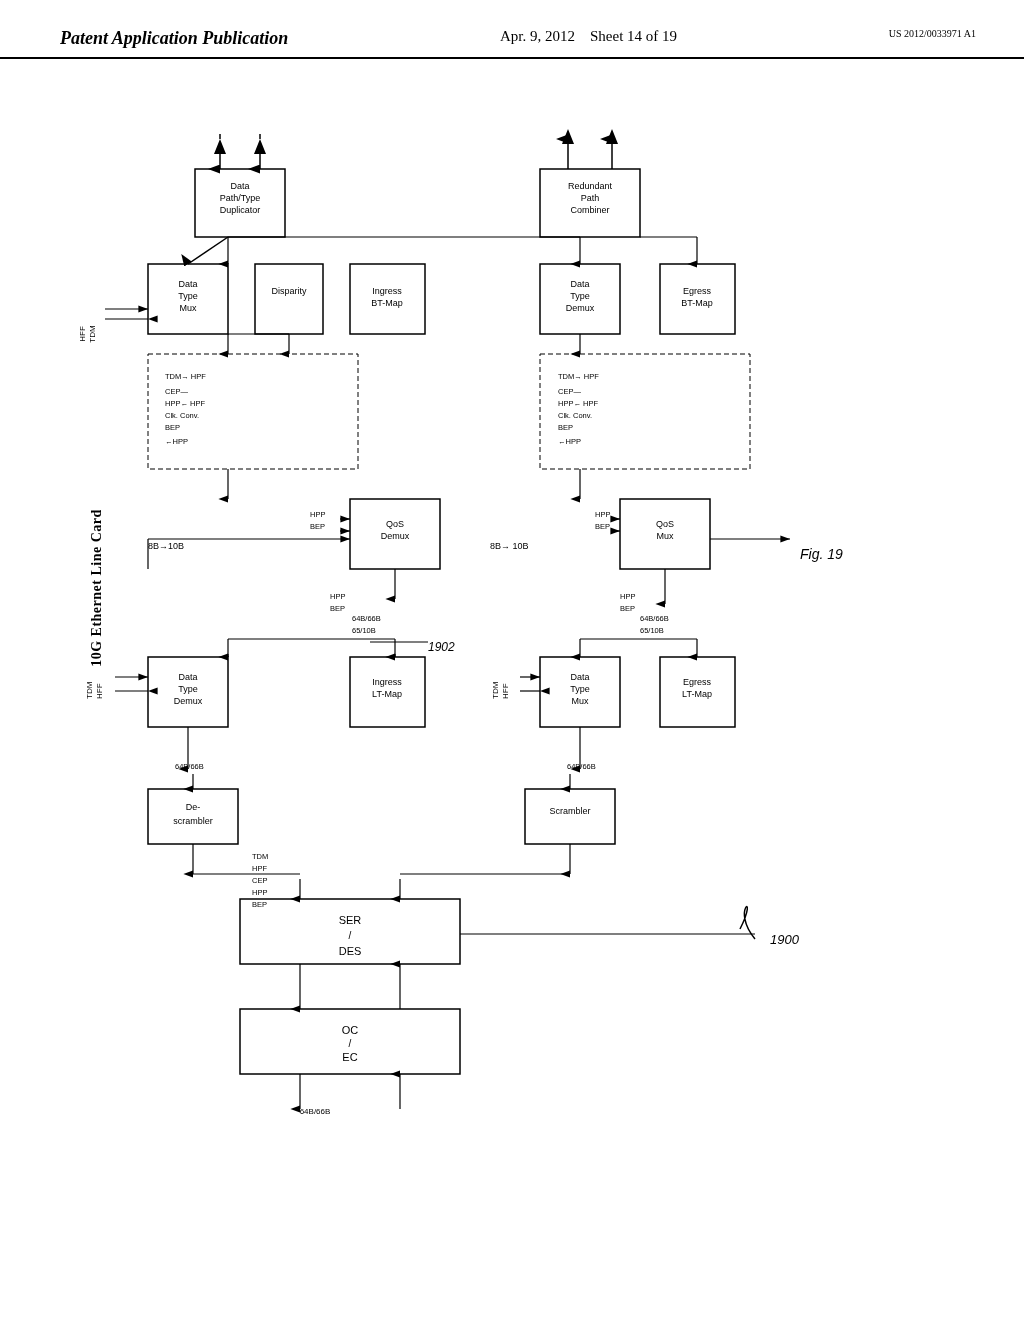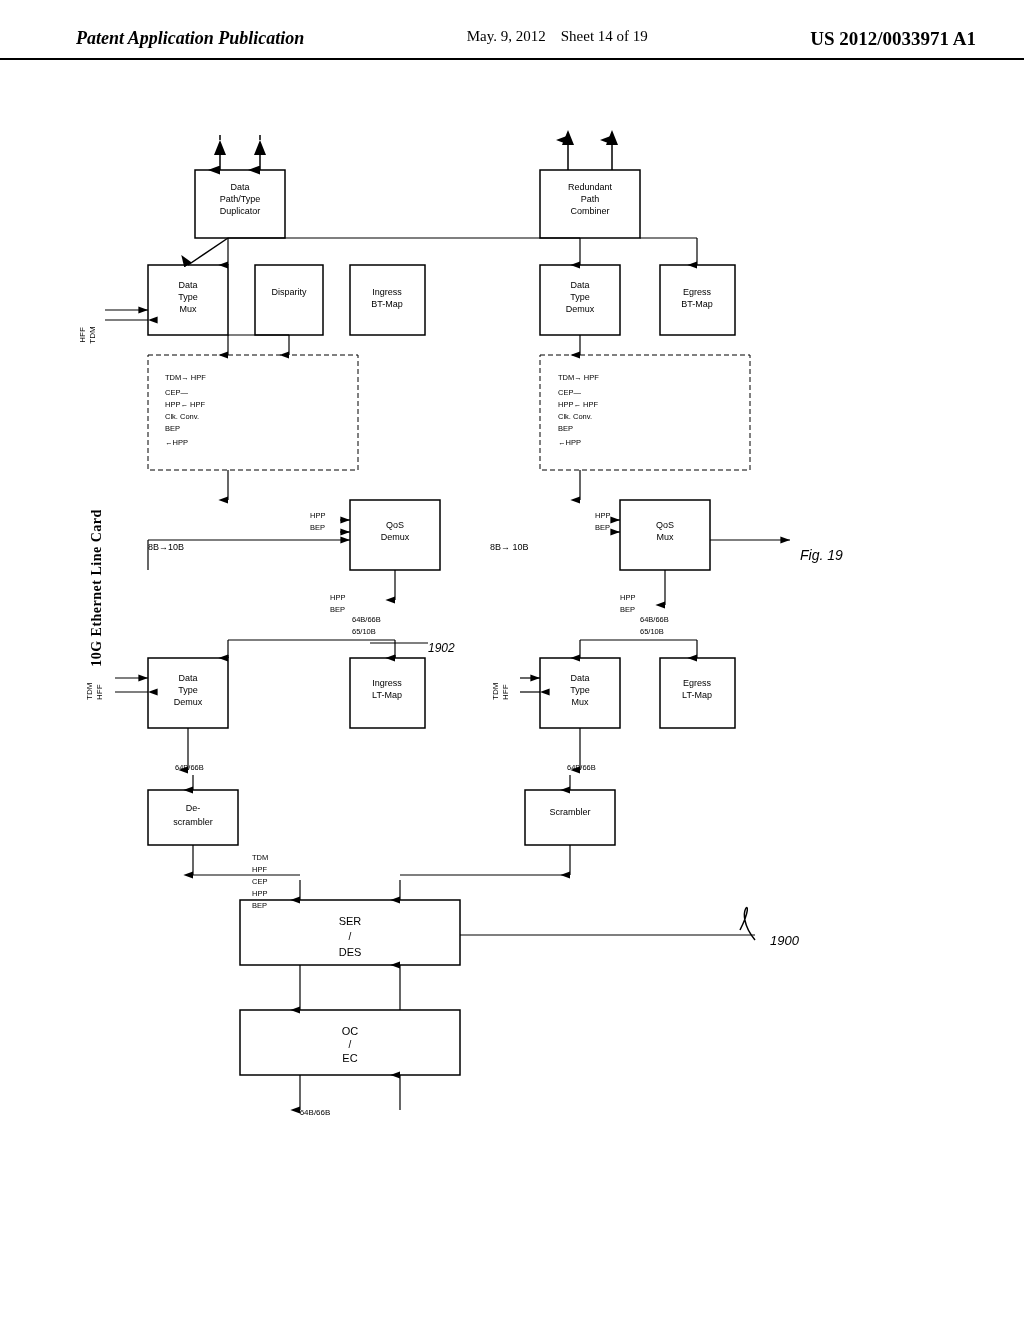--- a/index.html
+++ b/index.html
@@ -10,36 +10,36 @@
       font-family: 'Times New Roman', Times, serif;
       overflow: hidden;
       position: relative;
     }
 
     
     .header {
       display: flex;
       justify-content: space-between;
       align-items: flex-start;
-      padding: 28px 48px 0 76px;
+      padding: 28px 48px 0 60px;
       border-bottom: 2px solid #000;
       padding-bottom: 8px;
     }
     .header-left {
       font-size: 18px;
       font-weight: bold;
       font-style: italic;
     }
     .header-center {
       font-size: 15px;
       text-align: center;
     }
     .header-right {
-      font-size: 19px;
-      font-weight: bold;
+      font-size: 10px;
+      font-weight: normal;
     }
 
     
     .diagram-area {
       position: relative;
       width: 100%;
       height: 1220px;
     }
 
     svg {
@@ -62,21 +62,21 @@
       white-space: nowrap;
       letter-spacing: 0.5px;
     }
   </style>
 </head>
 <body>
 
 <div class="header">
   <div class="header-left">Patent Application Publication</div>
   <div class="header-center">
-    <span>May. 9, 2012</span>&nbsp;&nbsp;&nbsp;
+    <span>Apr. 9, 2012</span>&nbsp;&nbsp;&nbsp;
     <span>Sheet 14 of 19</span>
   </div>
   <div class="header-right">US 2012/0033971 A1</div>
 </div>
 
 <div class="rotated-label">10G Ethernet Line Card</div>
 
 <div class="diagram-area">
 <svg viewBox="0 0 1024 1220" xmlns="http://www.w3.org/2000/svg">
   <defs>

